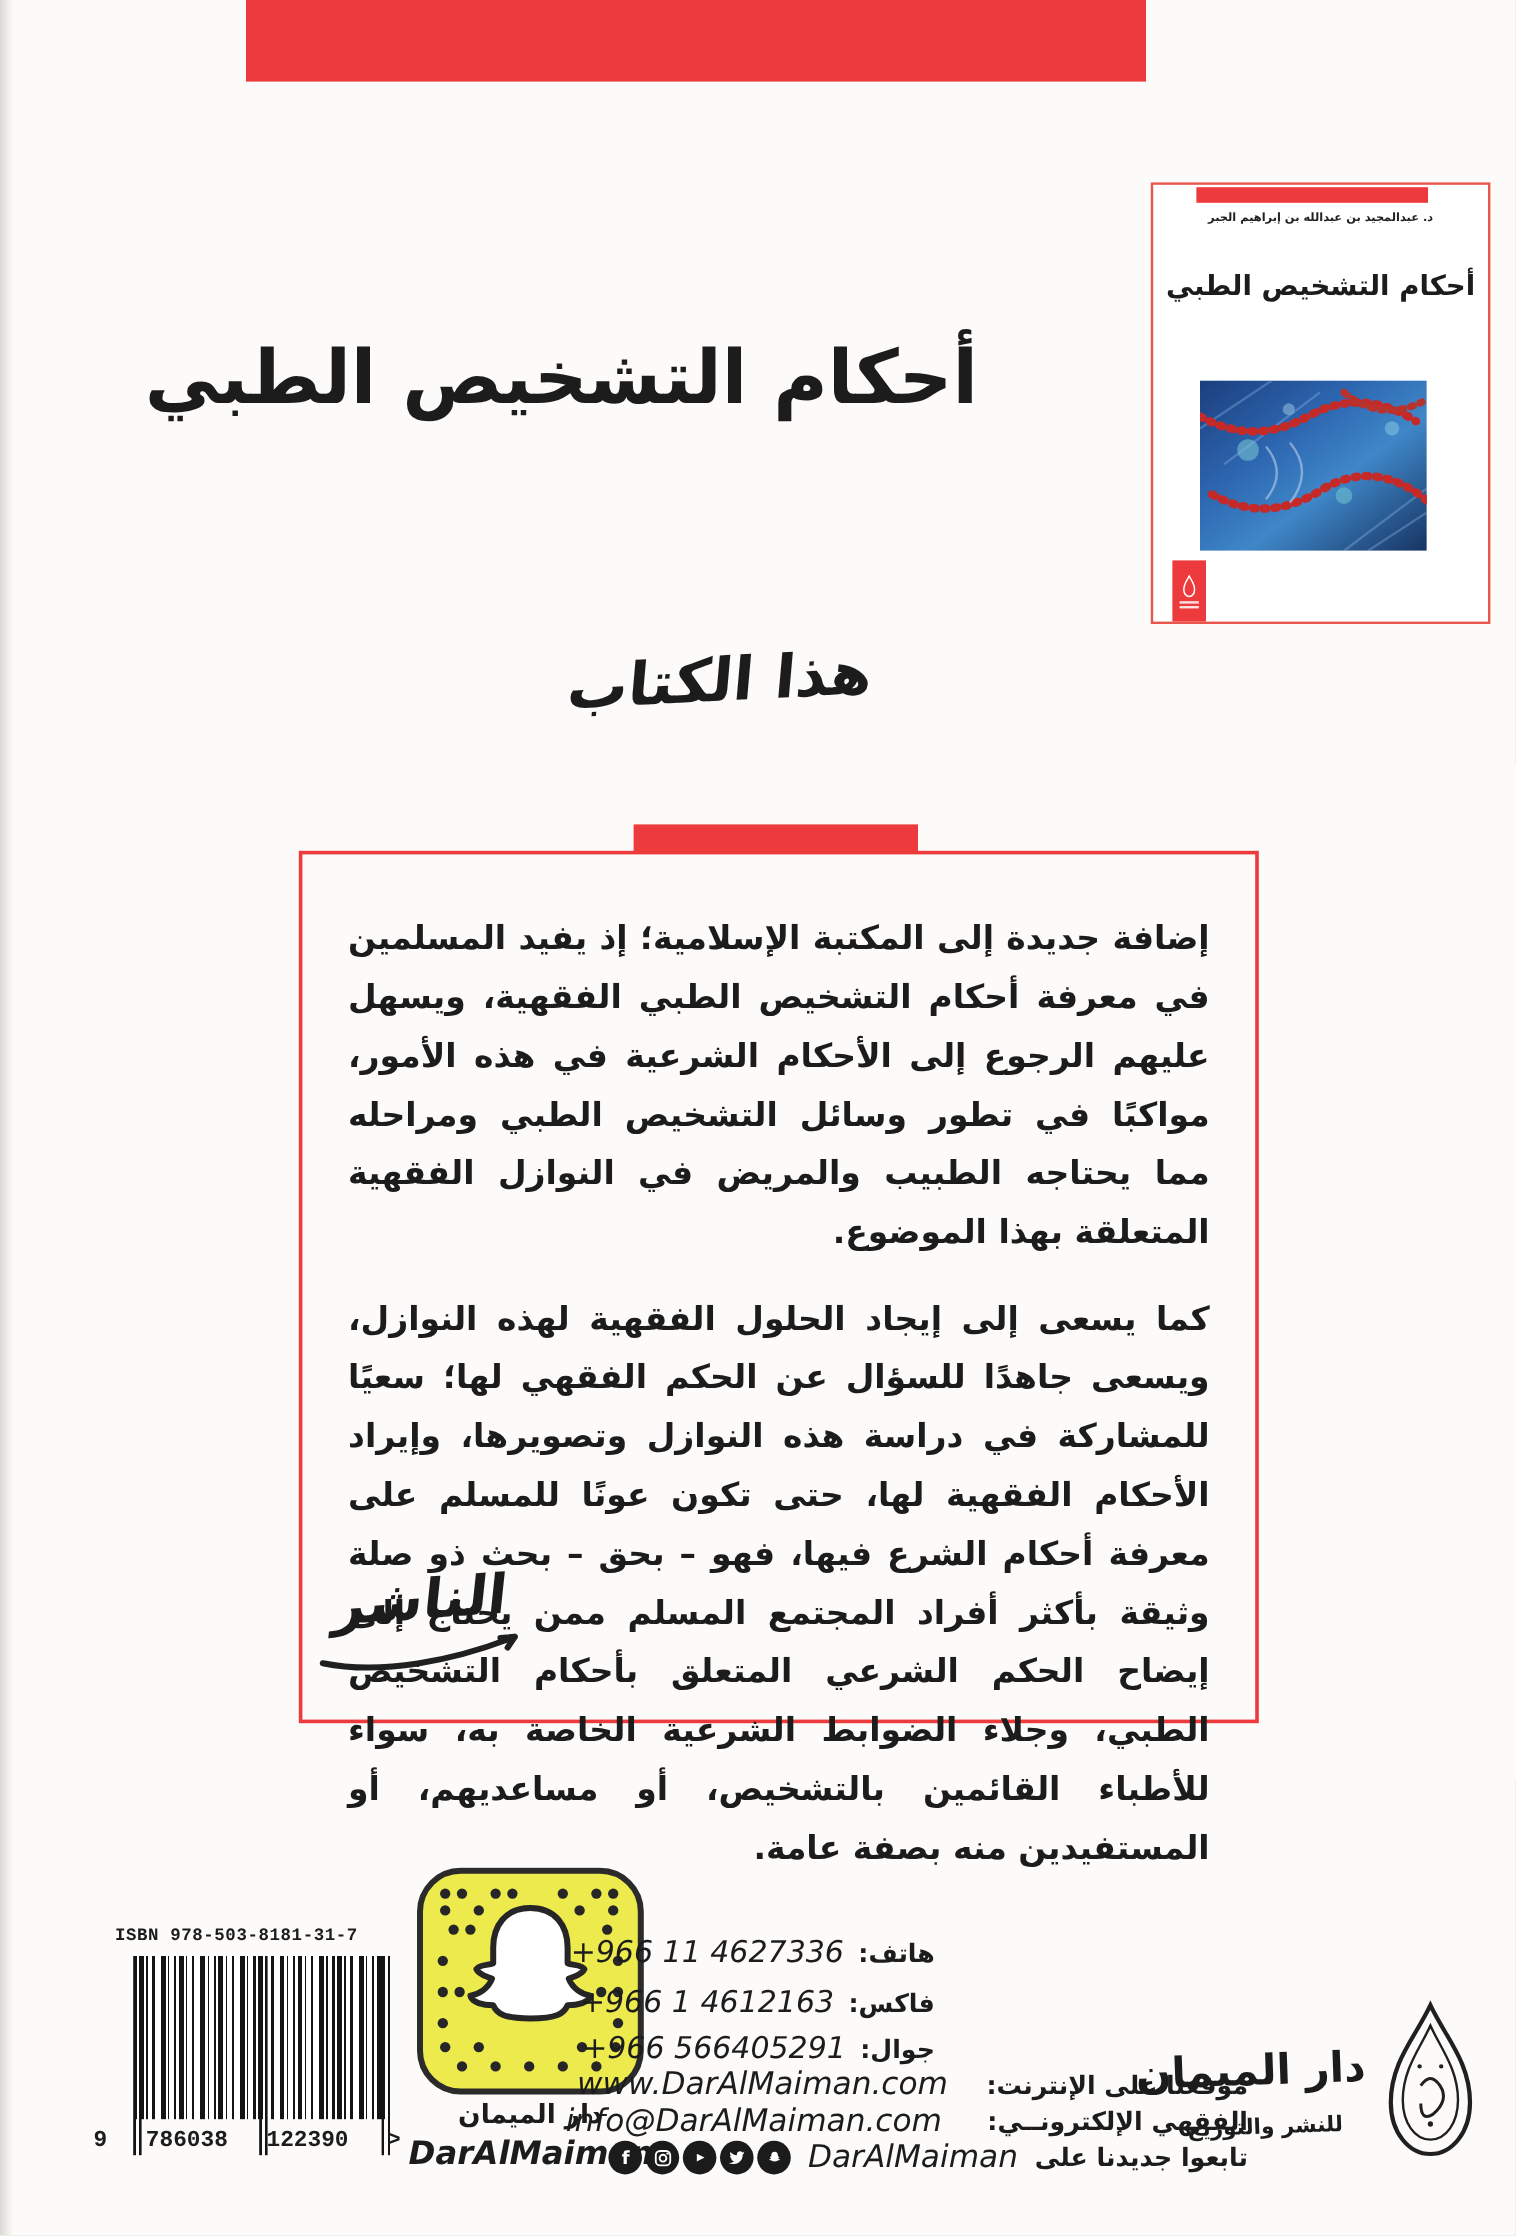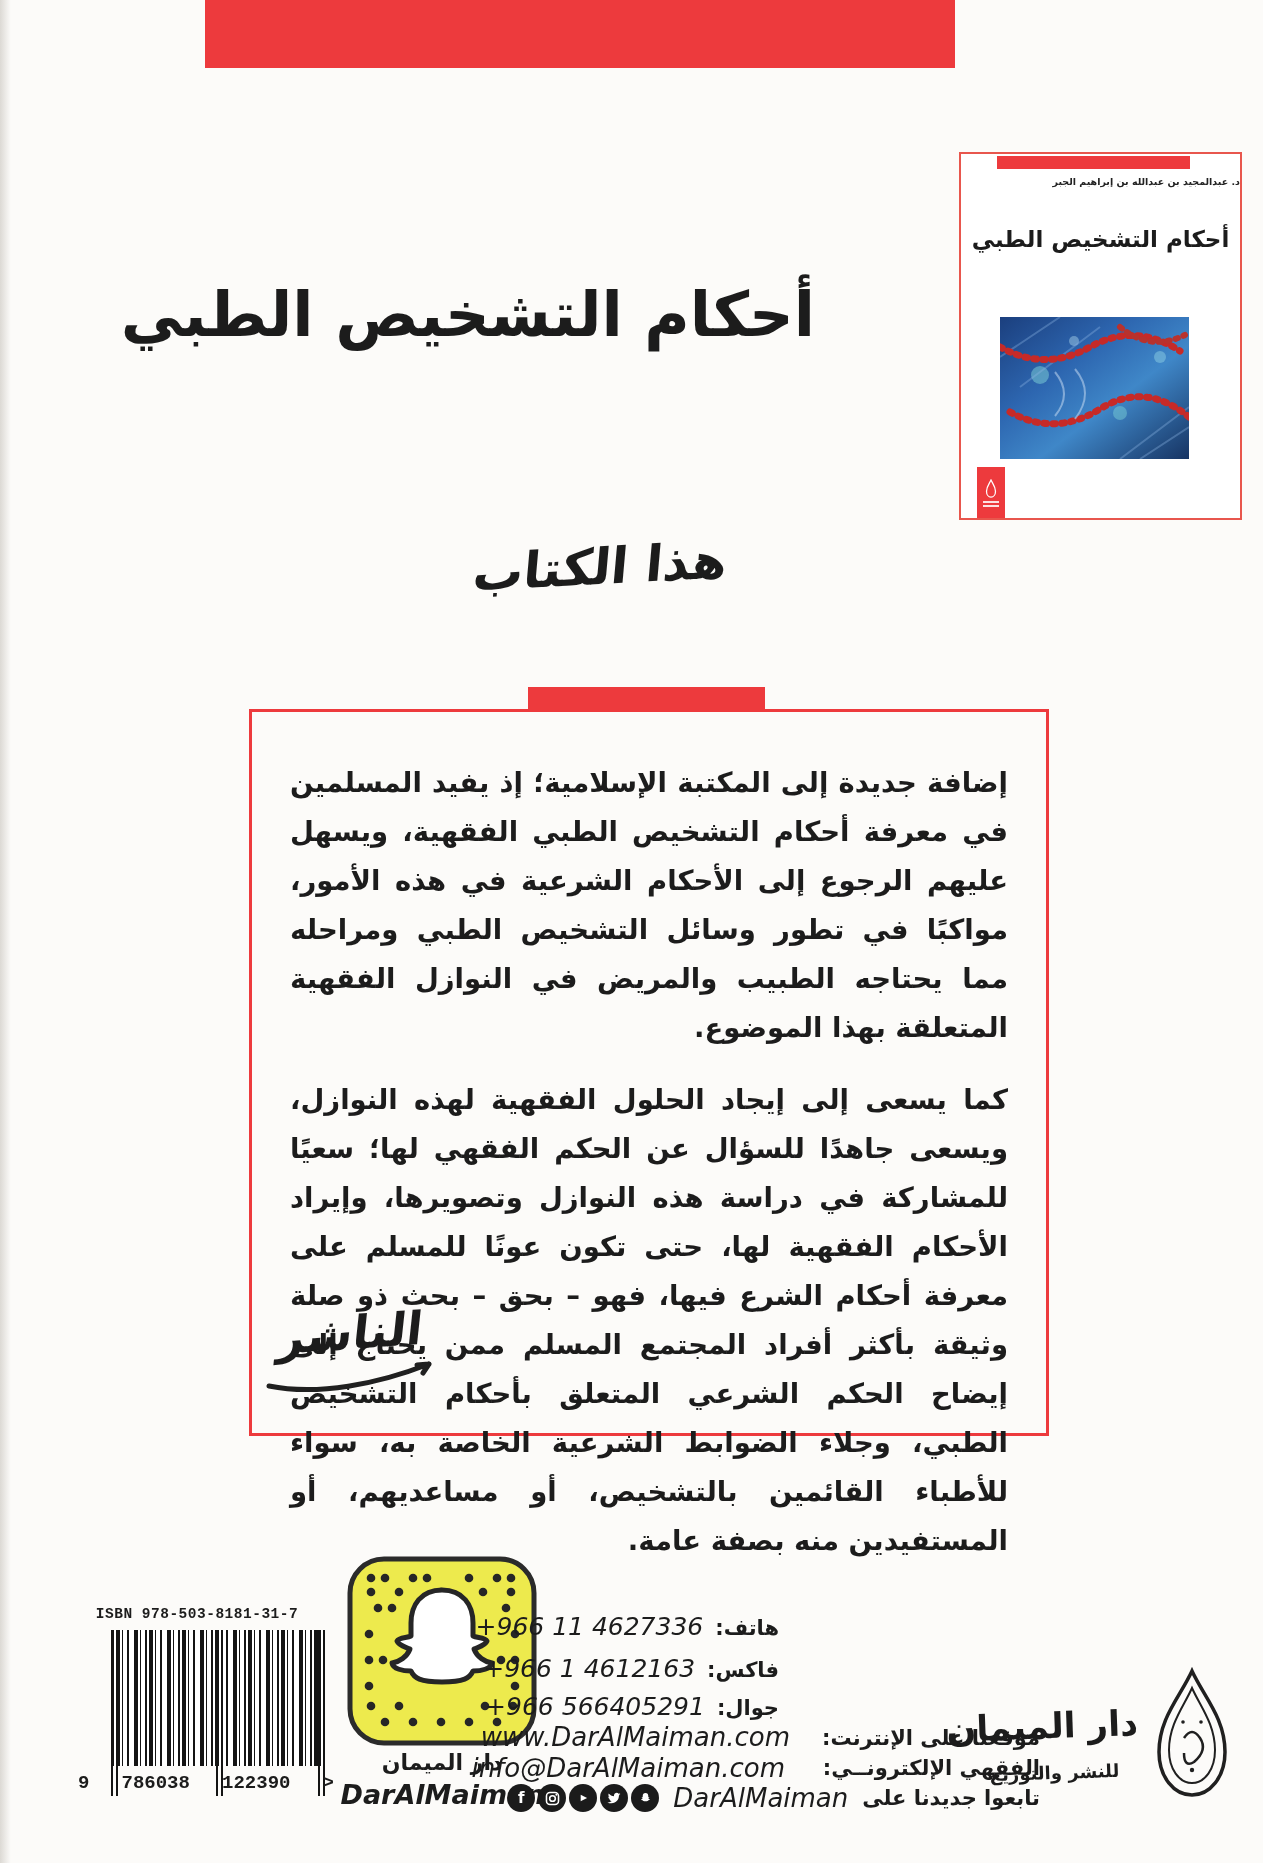--- a/index.html
+++ b/index.html
@@ -11,21 +11,21 @@
   
   .banner{left:205px;top:0;width:750px;height:68px;}
   .main-title{left:215px;top:278px;width:600px;text-align:center;font-weight:bold;
               font-size:62px;white-space:nowrap;direction:rtl;letter-spacing:1px;}
   .hadha{left:430px;top:538px;width:340px;text-align:center;font-weight:bold;font-size:50px;
          direction:rtl;transform:skewX(-8deg) rotate(-3deg);}
   
   .thumb{left:959px;top:152px;width:283px;height:368px;background:#fff;
          border:2px solid #e8564d;box-sizing:border-box;}
   .thumb-banner{left:13%;top:2px;width:69%;height:13px;}
-  .thumb-author{left:0;top:22px;width:100%;font-size:9.5px;direction:rtl;
+  .thumb-author{left:0;top:22px;width:100%;text-align:center;font-size:9.5px;direction:rtl;
                 font-weight:bold;color:#222;}
   .thumb-title{left:0;top:72px;width:100%;text-align:center;font-size:23px;font-weight:bold;
                white-space:nowrap;direction:rtl;}
   .thumb-dna{left:39px;top:163px;width:189px;height:142px;}
   .thumb-chip{left:16px;top:313px;width:28px;height:51px;display:flex;flex-direction:column;
               align-items:center;justify-content:center;gap:2px;}
   .chip-line{width:16px;height:2px;background:rgba(255,255,255,.85);}
   
   .tab{left:528px;top:687px;width:237px;height:24px;}
   .descbox{left:249px;top:709px;width:800px;height:727px;border:3px solid;box-sizing:border-box;}

